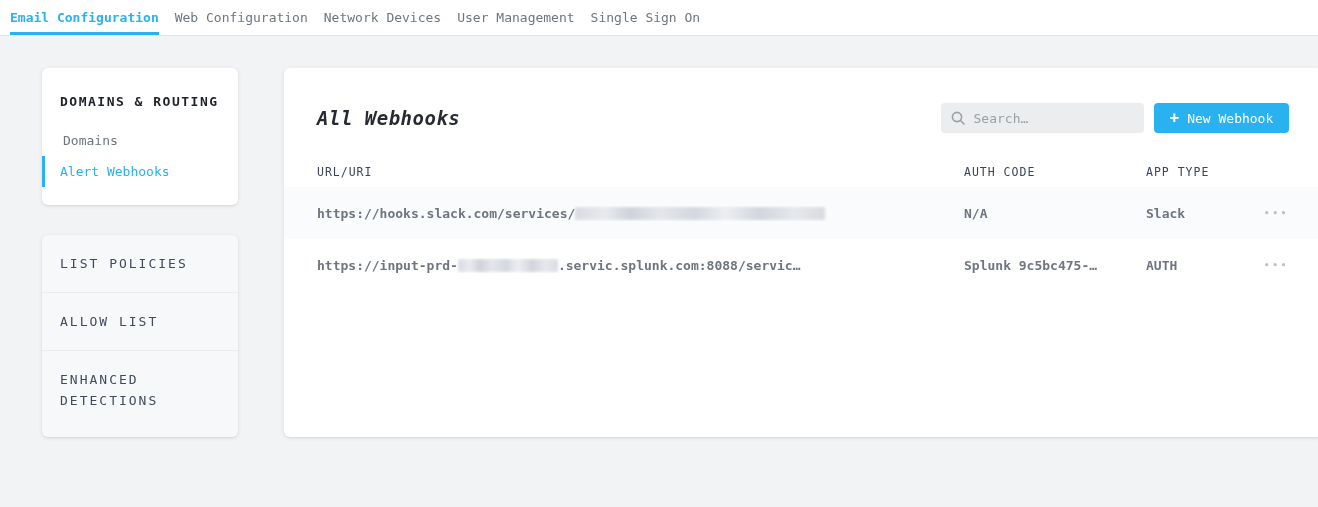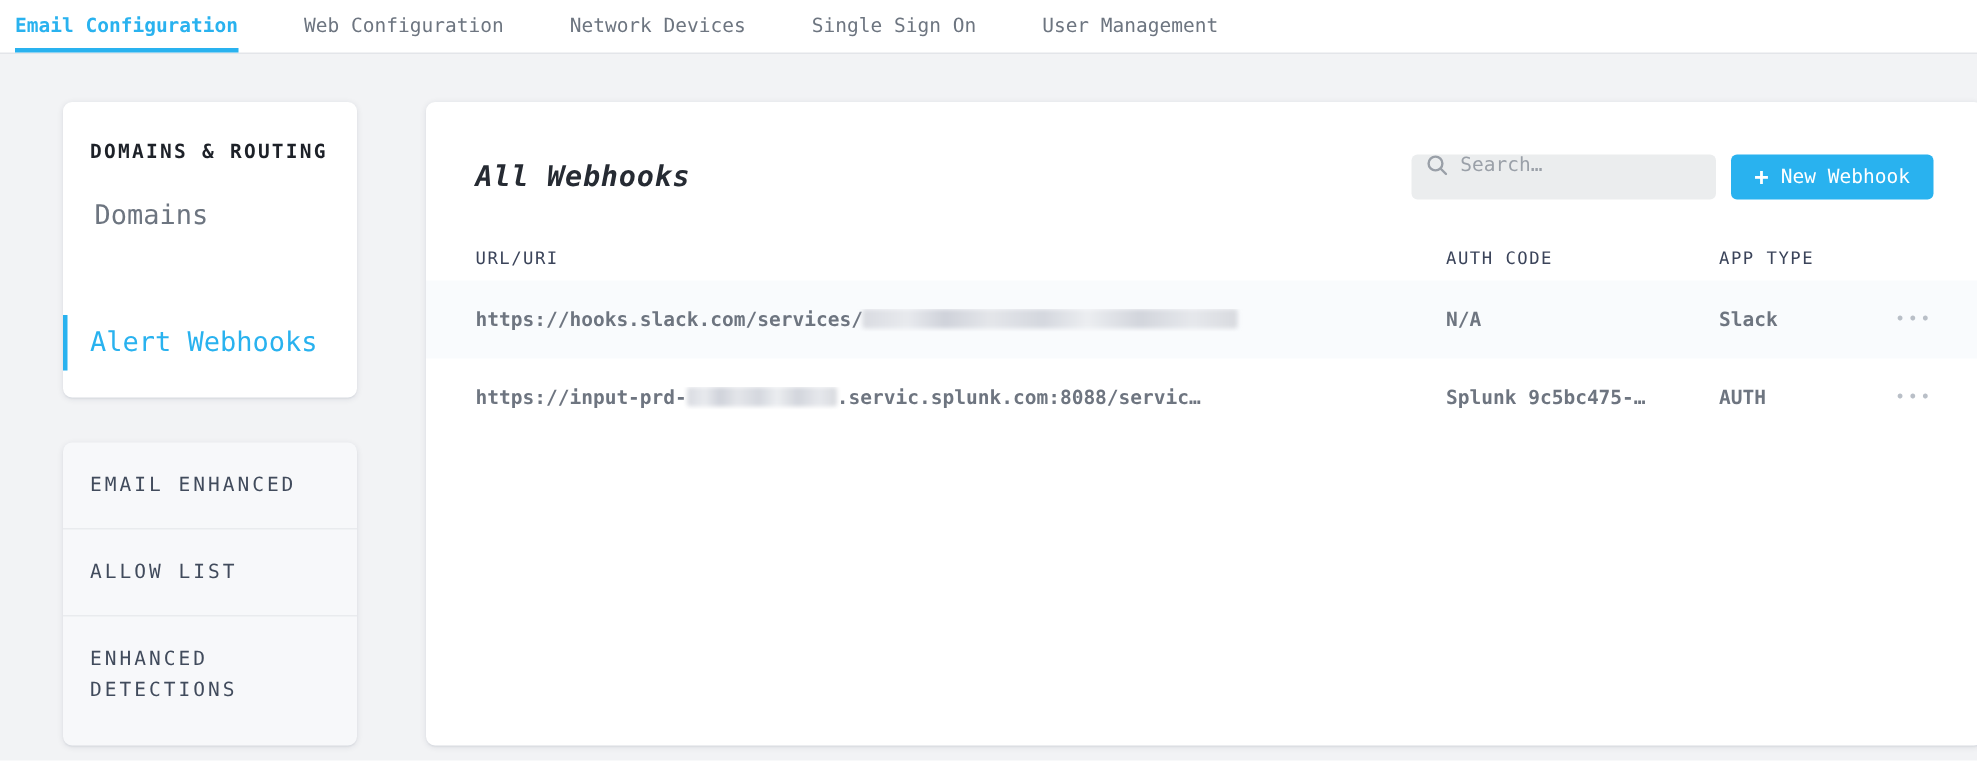--- a/index.html
+++ b/index.html
@@ -9,21 +9,21 @@
     background:#f2f3f5;
     color:#262b33;
   }
   
   .topnav {
     background:#fff;
     border-bottom:1px solid #e3e5e9;
     height:36px;
     display:flex;
     align-items:stretch;
-    gap:44px;
+    gap:16px;
     padding-left:10px;
   }
   .tab {
     font-size:13px;
     color:#6d7580;
     display:flex;
     align-items:center;
     cursor:pointer;
     border-bottom:3px solid transparent;
     padding-top:3px;
@@ -52,33 +52,32 @@
   .nav-card .card-title {
     font-size:13px;
     font-weight:700;
     letter-spacing:1.5px;
     color:#1d2128;
     padding:0 18px;
     margin-bottom:16px;
     white-space:nowrap;
   }
   .side-item {
-    font-size:18px;
+    font-size:13px;
     color:#6d7580;
     padding:8px 18px;
     border-left:3px solid transparent;
     cursor:pointer;
     white-space:nowrap;
   }
   .side-item.active {
     color:#29b2ef;
     border-left-color:#29b2ef;
     padding-left:15px;
     font-weight:500;
-    margin-top:48px;
   }
   
   .list-card {
     margin-top:30px;
     background:#f7f8fa;
     overflow:hidden;
   }
   .list-card .section {
     font-size:13px;
     letter-spacing:2px;
@@ -107,21 +106,21 @@
     color:#262b33;
     flex:1;
     font-style:italic;
   }
   .searchbox {
     width:203px;
     height:30px;
     background:#ebedee;
     border-radius:4px;
     display:flex;
-    align-items:flex-start;
+    align-items:center;
     padding:0 10px;
     margin-right:10px;
   }
   .searchbox svg { flex:none; margin-right:9px; }
   .searchbox input {
     border:none;
     outline:none;
     background:transparent;
     font-family:inherit;
     font-size:13px;
@@ -183,35 +182,35 @@
     white-space:nowrap;
   }
 </style>
 </head>
 <body>
 
 <nav class="topnav">
   <div class="tab active">Email Configuration</div>
   <div class="tab">Web Configuration</div>
   <div class="tab">Network Devices</div>
+  <div class="tab">User Management</div>
   <div class="tab">Single Sign On</div>
-  <div class="tab">User Management</div>
 </nav>
 
 <div class="page">
 
   <aside>
     <div class="card nav-card">
       <div class="card-title">DOMAINS &amp; ROUTING</div>
       <div class="side-item">Domains</div>
       <div class="side-item active">Alert Webhooks</div>
     </div>
 
     <div class="card list-card">
-      <div class="section">EMAIL ENHANCED</div>
+      <div class="section">LIST POLICIES</div>
       <div class="section">ALLOW LIST</div>
       <div class="section">ENHANCED DETECTIONS</div>
     </div>
   </aside>
 
   <section class="card main-card">
 
     <div class="panel-head">
       <h1 class="panel-title">All Webhooks</h1>
 

